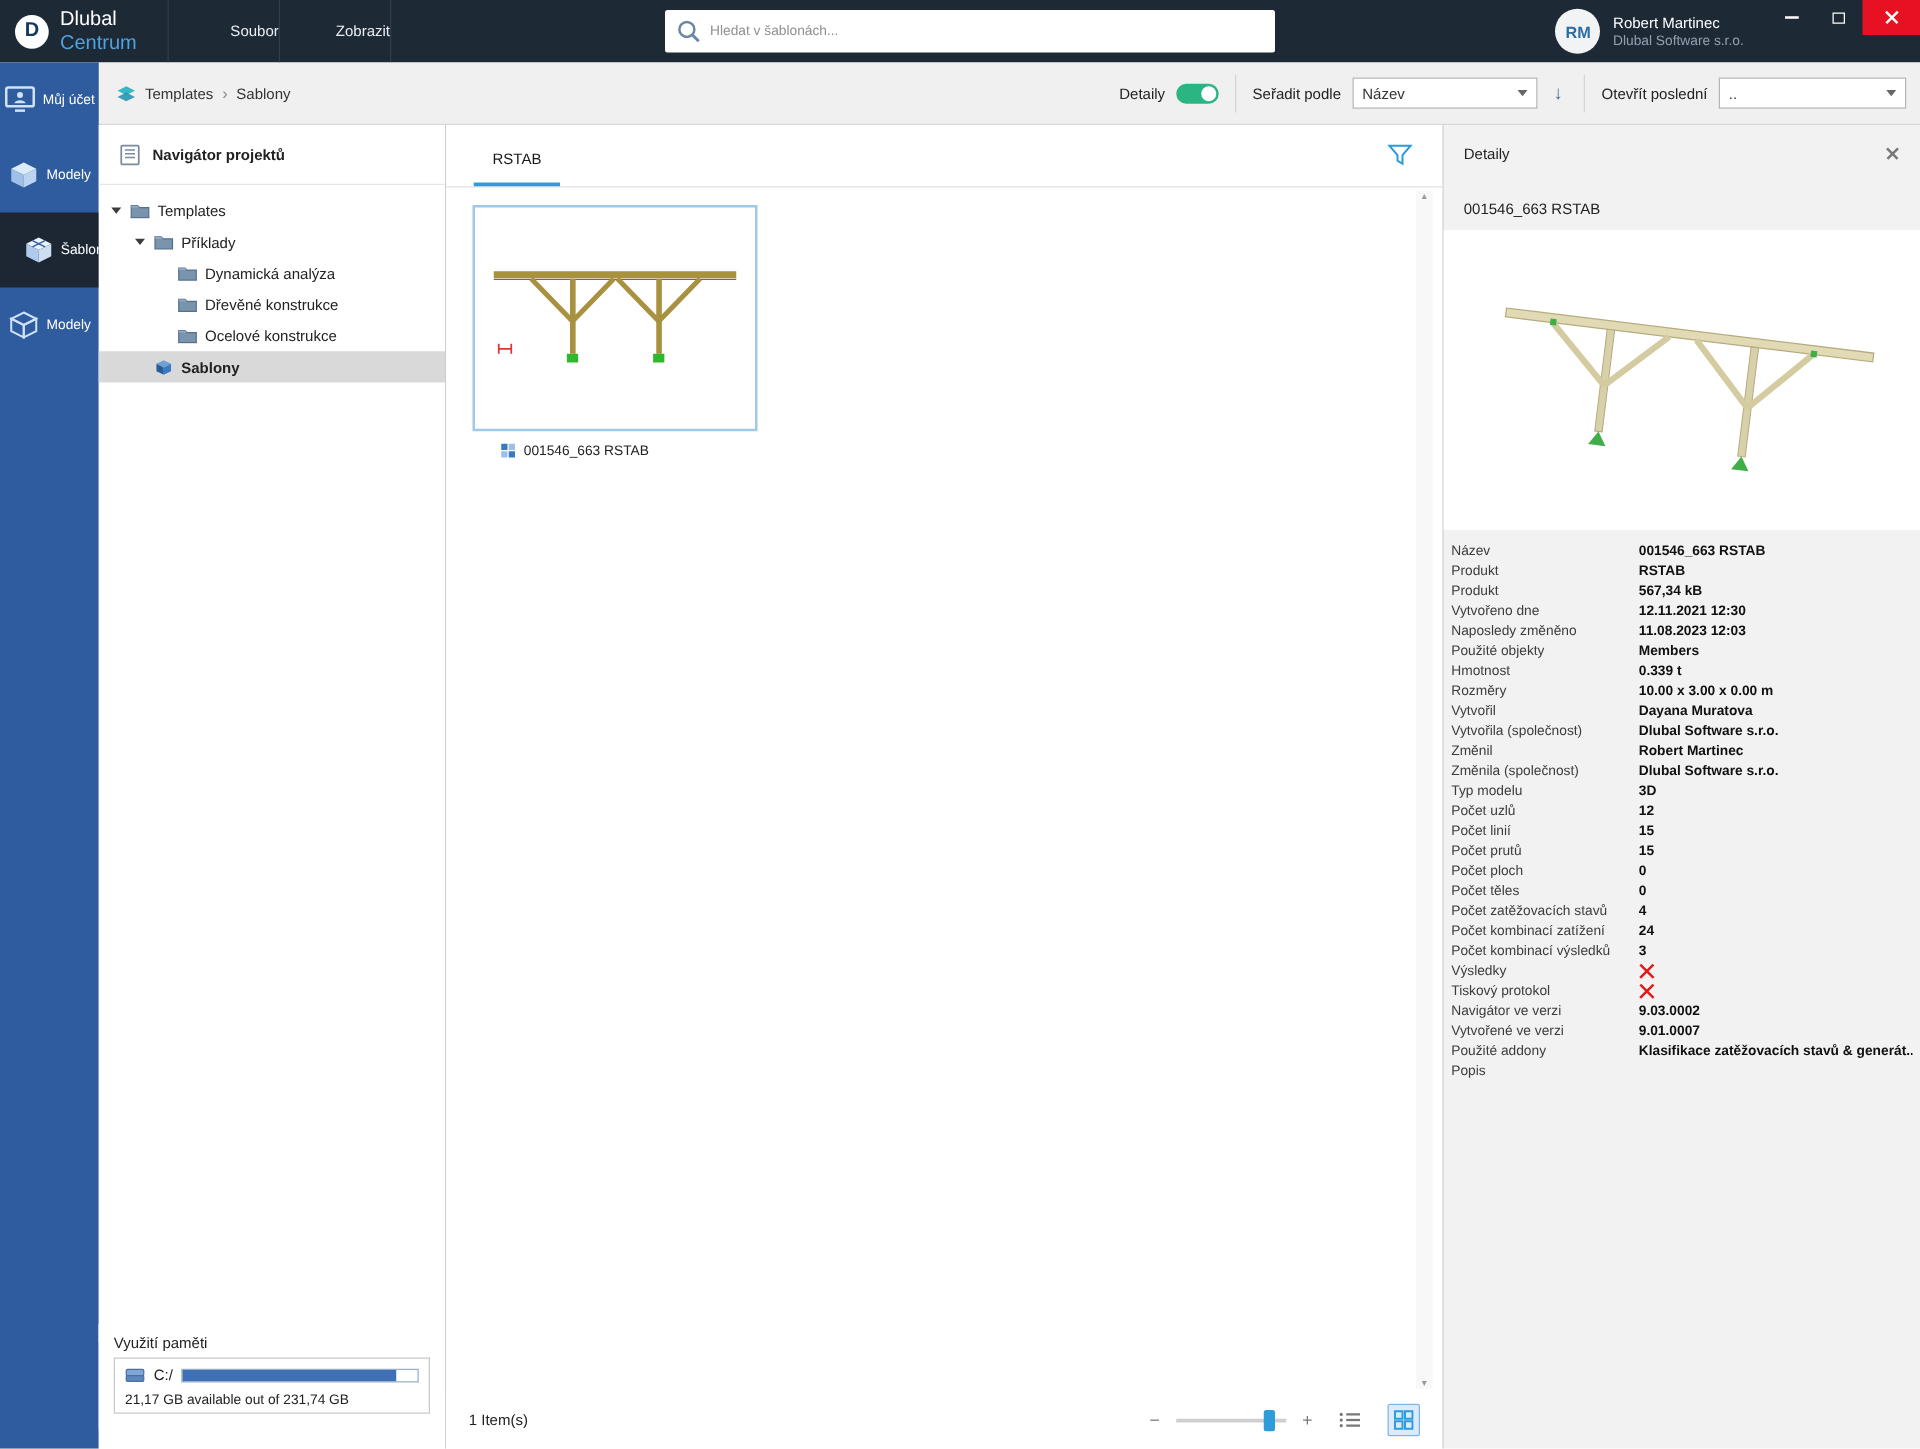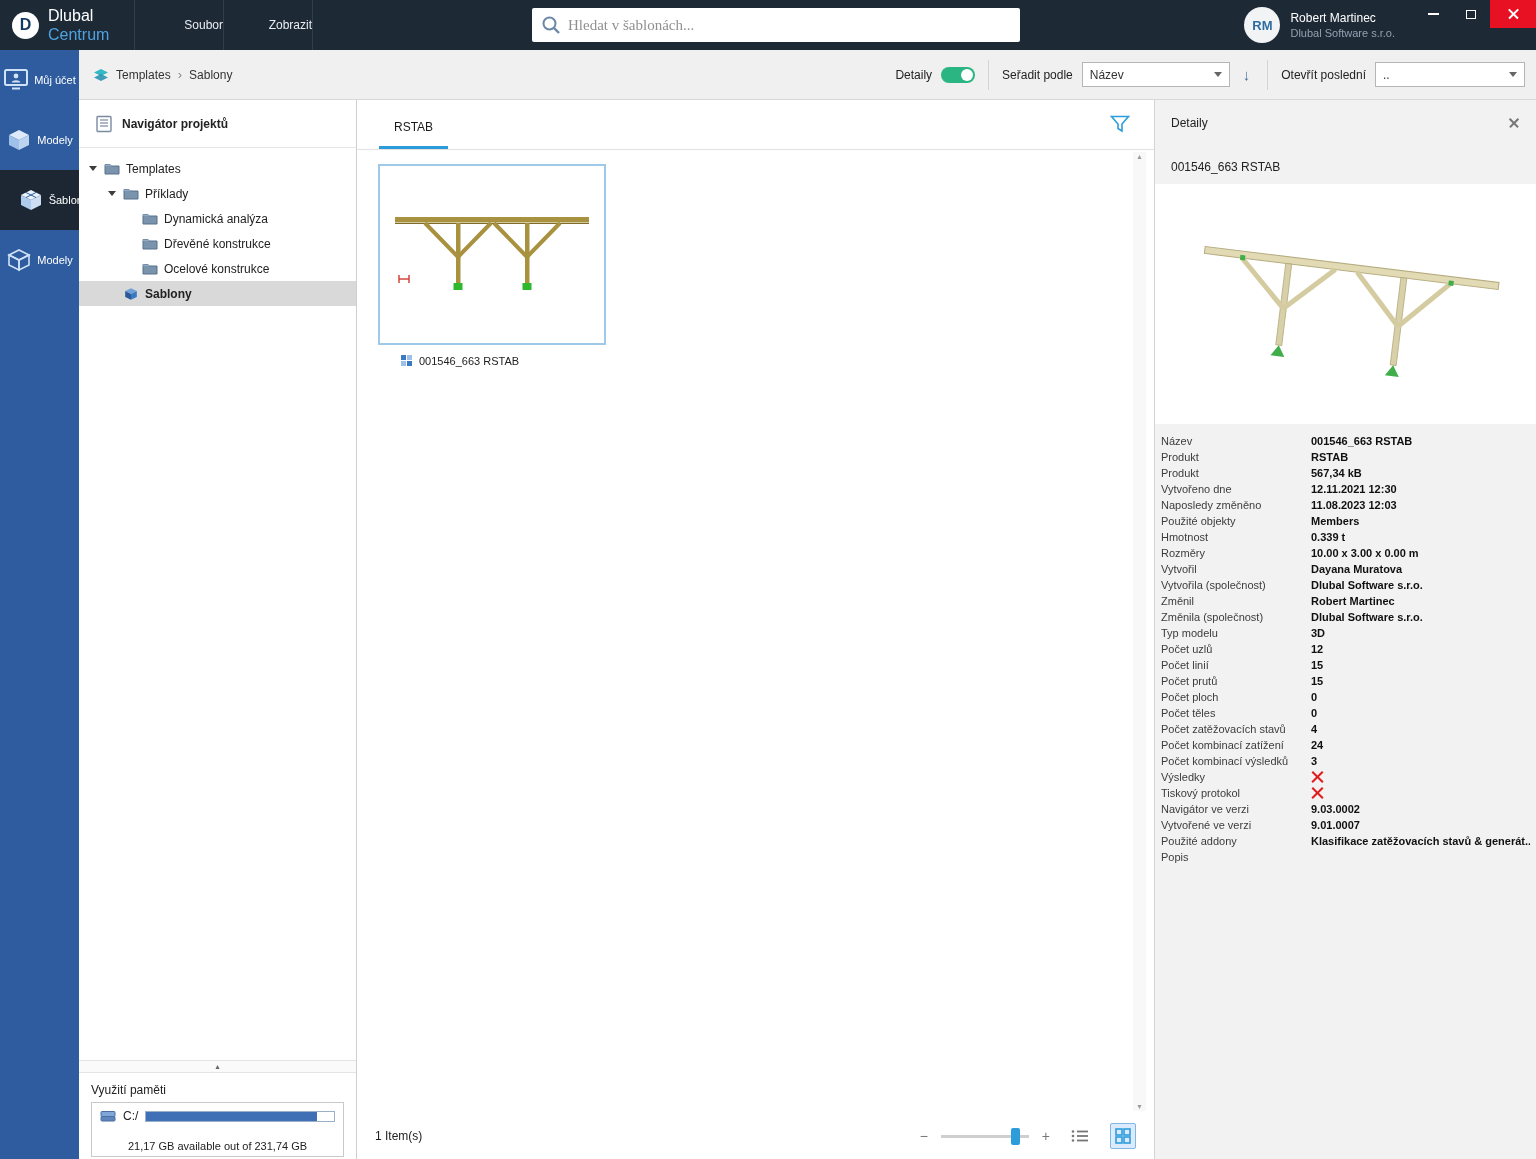--- a/index.html
+++ b/index.html
@@ -18,22 +18,22 @@
   .logo-circle { width:27px; height:27px; border-radius:50%; background:#fff;
     color:#14385f; font-weight:bold; font-size:16px; display:flex; align-items:center; justify-content:center; }
   .app-name { line-height:1.2; font-size:16px; }
   .app-name .sub { color:#4da3e0; }
   .menu-item { width:88px; text-align:right; height:100%; line-height:50px;
     color:#e9eef3; cursor:default; }
   .menu-sep { width:1px; height:100%; background:#303d4c; }
 
   .searchbox { position:absolute; left:532px; top:8px; width:488px; height:34px;
     background:#fff; border-radius:2px; display:flex; align-items:center; padding:0 8px; gap:6px; }
-  .searchbox input { border:none; outline:none; flex:1; font-size:15px; color:#a21caf;
-    font-family:Liberation Serif, serif; background:transparent; }
+  .searchbox input { border:none; outline:none; flex:1; font-size:11px; color:#a21caf;
+    font-family:Liberation Sans, sans-serif; background:transparent; }
   .searchbox input::placeholder { color:#909090; }
 
   .user-area { position:absolute; right:141px; top:0; height:50px; display:flex; align-items:center; gap:10px; }
   .avatar { width:36px; height:36px; border-radius:50%; background:#f1f3f5; color:#2d6da3;
     font-weight:bold; font-size:13px; display:flex; align-items:center; justify-content:center; }
   .user-name { font-size:12px; color:#fff; line-height:1.3; }
   .user-company { font-size:11px; color:#93a1af; }
 
   .win-controls { position:absolute; right:0; top:0; display:flex; height:28px; }
   .win-btn { width:38px; height:28px; display:flex; align-items:center; justify-content:center; cursor:pointer; }
@@ -90,28 +90,28 @@
   .expander { width:0; height:0; border-left:4px solid transparent; border-right:4px solid transparent;
     border-top:5px solid #3c3c3c; }
   .tree-icon { display:inline-flex; width:17px; flex:none; }
   .tree-icon svg { display:none; }
   .tree-row[data-icon="folder"]   svg.i-folder   { display:block; }
   .tree-row[data-icon="template"] svg.i-template { display:block; }
 
   .nav-splitter { position:absolute; left:0; bottom:86px; width:277px; height:13px;
     background:#fafafa; border-top:1px solid #e4e4e4; border-bottom:1px solid #e4e4e4;
     text-align:center; font-size:8px; color:#666; line-height:11px; cursor:pointer; }
-  .memory { position:absolute; left:0; bottom:0; width:277px; height:84px; padding:5px 12px; background:#fff; }
+  .memory { position:absolute; left:0; bottom:16px; width:277px; height:84px; padding:5px 12px; background:#fff; }
   .memory-title { margin:3px 0 5px; color:#222; }
   .memory-box { background:#fff; border:1px solid #c9c9c9; padding:6px 8px 4px; }
   .memory-row { display:flex; align-items:center; gap:7px; }
   .memory-drive { color:#222; }
   .memory-bar { flex:1; height:11px; border:1px solid #9ab0c9; background:#fff; }
   .memory-fill { height:100%; background:#3f6fb5; }
-  .memory-text { text-align:center; font-size:11px; margin-top:17px; color:#222; }
+  .memory-text { text-align:left; font-size:11px; margin-top:7px; color:#222; }
 
   
   .main { position:absolute; left:357px; top:100px; width:797px; height:1059px; background:#fff; }
   .tabbar { height:50px; border-bottom:1px solid #e2e2e2; display:flex; align-items:flex-end; position:relative; }
   .tab { margin-left:22px; padding:0 15px 15px; font-size:12px; color:#1a1a1a; position:relative; cursor:pointer; }
   .tab.active::after { content:""; position:absolute; left:0; bottom:0; width:100%; height:3px; background:#2d9cdb; }
   .filter-btn { position:absolute; right:24px; top:15px; cursor:pointer; }
 
   .cards { position:absolute; left:21px; top:64px; display:flex; gap:20px; }
   .card-wrap { width:228px; cursor:pointer; }

